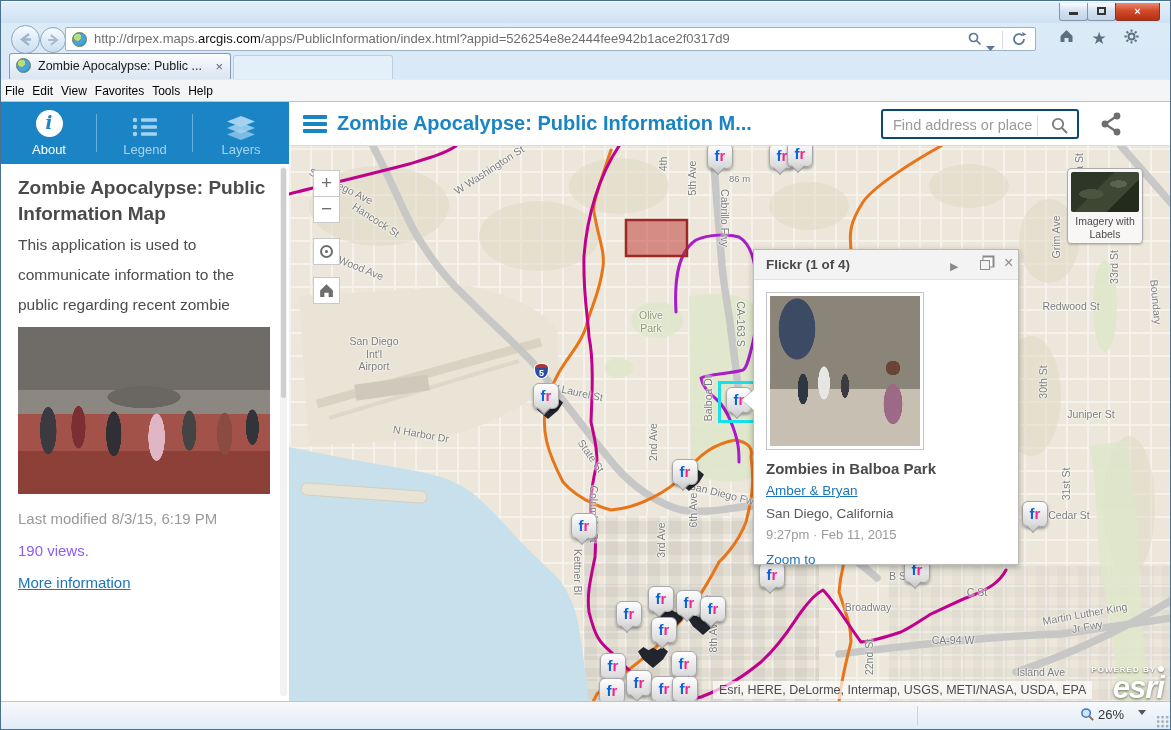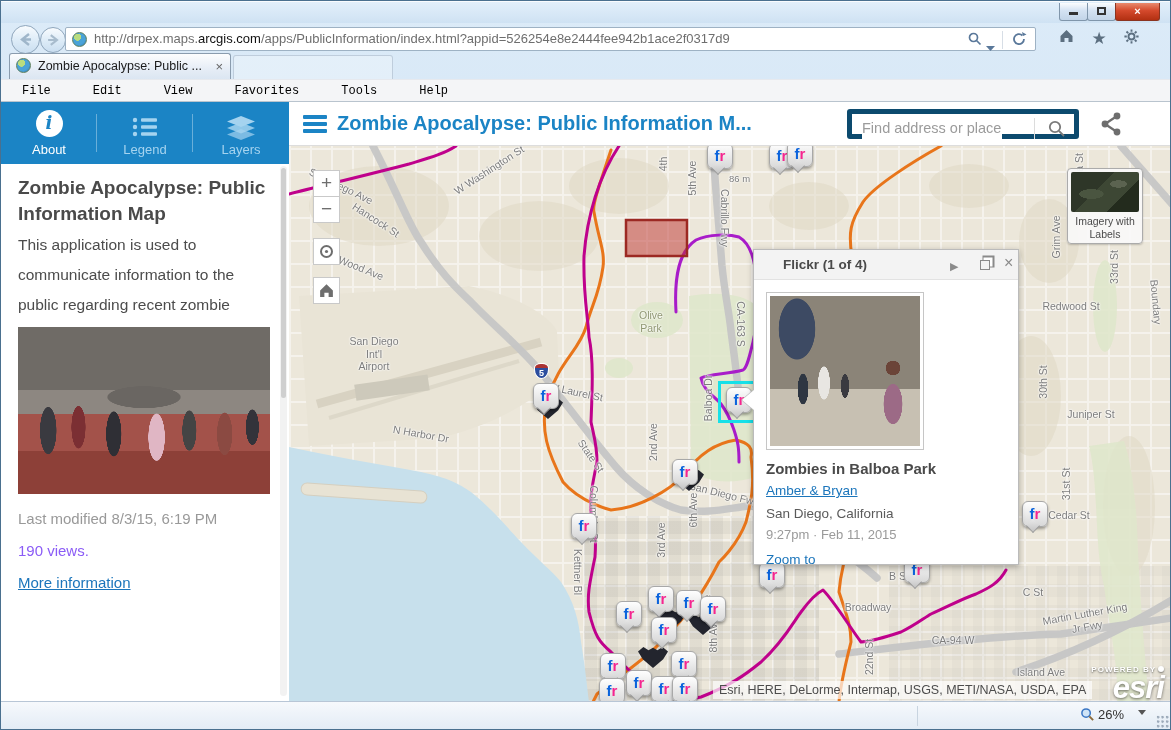--- a/index.html
+++ b/index.html
@@ -39,21 +39,21 @@
   .tab { position:absolute; left:8px; top:0; width:222px; height:26px;
     background:linear-gradient(#fcfdfe,#e6edf6 60%, #dbe6f2); border:1px solid #8a9cae; border-bottom:none;
     border-radius:3px 3px 0 0; font-size:12.5px; color:#1b1b1b; line-height:25px; }
   .tab .title { position:absolute; left:28px; right:26px; white-space:nowrap; overflow:hidden; }
   .tab .close-x { position:absolute; right:7px; top:0; color:#666; font-size:13px; }
   .ghost-tab { position:absolute; left:232px; top:2px; width:160px; height:24px;
     background:rgba(255,255,255,.28); border:1px solid rgba(120,140,165,.35); border-bottom:none; border-radius:3px 3px 0 0; }
 
   .menubar { position:absolute; left:0; top:78px; width:100%; height:22px; background:#f4f5f7;
     border-top:1px solid #e6e9ee; font-size:12px; color:#000; }
-  .menu-item { display:inline-block; padding:4px 21px;font-family:Liberation Mono, monospace; }
+  .menu-item { display:inline-block; padding:4px 4px; }
 
   
   .content { position:absolute; left:0; top:100px; width:1171px; height:600px; background:#fff; border-top:1px solid #b9c4ce; }
 
   
   .sidebar { position:absolute; left:0; top:0; width:288px; height:600px; background:#fff; overflow:hidden; }
   .side-tabs { position:absolute; left:0; top:0; width:288px; height:62px; background:var(--accent); }
   .side-tab { position:absolute; top:0; width:96px; height:62px; text-align:center; color:#a5d3ef; }
   .side-tab .lbl { position:absolute; left:0; right:0; bottom:7px; font-size:13px; }
   .side-tab.active { color:#fff; }
@@ -81,22 +81,22 @@
   .side-link { color:var(--link); text-decoration:underline; }
   .side-scroll { position:absolute; right:2px; top:64px; width:7px; height:530px; background:#f2f2f2; border-radius:4px; }
   .side-scroll .thumb { position:absolute; left:1px; top:2px; width:5px; height:230px; background:#cfcfcf; border-radius:3px; }
 
   
   .map-header { position:absolute; left:288px; top:0; width:883px; height:44px; background:#fff;
     border-bottom:1px solid #ddd; z-index:40; }
   .burger { position:absolute; left:14px; top:13px; width:24px; }
   .burger div { height:3.5px; background:var(--accent); margin-bottom:3.5px; border-radius:1px; }
   .map-title { position:absolute; left:48px; top:10px; font-size:20px; font-weight:bold; color:var(--accent); white-space:nowrap; }
-  .searchbox { position:absolute; right:93px; top:7px; width:232px; height:30px; background:#fff;
-    border:5px solid #0c4a6e; border-radius:3px; }
+  .searchbox { position:absolute; right:93px; top:7px; width:198px; height:30px; background:#fff;
+    border:2px solid #0c4a6e; border-radius:3px; }
   .searchbox input { position:absolute; left:10px; top:3px; width:140px; height:22px; border:none; outline:none;
     font-size:14.5px; color:#444; font-family:"Liberation Sans",sans-serif; }
   .searchbox input::placeholder { color:#9b9b9b; }
   .search-sep { position:absolute; right:39px; top:4px; width:1px; height:21px; background:#dcdcdc; }
   .search-btn { position:absolute; right:7px; top:5px; }
   .share-btn { position:absolute; right:46px; top:9px; }
 
   
   .map-canvas { position:absolute; left:288px; top:44px; width:883px; height:556px; background:#ece7da; overflow:hidden; }
   .grid { position:absolute; inset:0; opacity:.5; background-image:
@@ -145,21 +145,21 @@
   .esri-word { font-size:31px; font-weight:bold; font-style:italic; line-height:.9; letter-spacing:-1px;
     text-shadow:0 1px 3px rgba(0,0,0,.55); }
 
   
   .popup { position:absolute; left:464px; top:103px; width:266px; height:316px; background:#fff;
     border:1px solid #bbb; box-shadow:0 2px 6px rgba(0,0,0,.3); z-index:30; }
   .popup-tail { position:absolute; left:-12px; top:140px; width:0; height:0;
     border-top:10px solid transparent; border-bottom:10px solid transparent; border-right:12px solid #fff;
     filter:drop-shadow(-1px 0 0 #bbb); }
   .popup-head { position:absolute; left:0; top:0; right:0; height:30px; background:#f3f3f3; border-bottom:1px solid #e2e2e2; }
-  .popup-title { position:absolute; left:29px; top:7px; font-size:13.5px; font-weight:bold; color:#4a4a4a; }
+  .popup-title { position:absolute; left:12px; top:7px; font-size:13.5px; font-weight:bold; color:#4a4a4a; }
   .pop-ico { position:absolute; top:8px; color:#8a8a8a; font-size:11px; line-height:14px; }
   .restore-ico { width:10px; height:10px; border:1.5px solid #8a8a8a; box-shadow:3px -3px 0 -0.5px #fff, 3.5px -3.5px 0 1px #8a8a8a; }
   .popup-photo { position:absolute; left:12px; top:42px; width:158px; height:158px; background:#fff;
     border:1px solid #c6c6c6; padding:3px; }
   .popup-photo .img { width:100%; height:100%; background:
       radial-gradient(ellipse 9px 26px at 22% 62%, #2e3642 58%, transparent 60%),
       radial-gradient(ellipse 10px 28px at 36% 58%, #e8e6e2 58%, transparent 60%),
       radial-gradient(ellipse 7px 20px at 50% 60%, #3a3a40 58%, transparent 60%),
       radial-gradient(ellipse 16px 34px at 82% 72%, #9c6a86 58%, transparent 60%),
       radial-gradient(ellipse 12px 12px at 82% 48%, #6b4438 60%, transparent 62%),
@@ -415,21 +415,21 @@
           <span class="street-label" style="left: 790px; top: 36px; transform: translate(-50%, -50%) rotate(-90deg);">Louisiana St</span>
           <span class="street-label" style="left: 767px; top: 91px; transform: translate(-50%, -50%) rotate(-90deg);">Grim Ave</span>
           <span class="street-label" style="left: 825px; top: 121px; transform: translate(-50%, -50%) rotate(-90deg);">33rd St</span>
           <span class="street-label" style="left: 782px; top: 160px; transform: translate(-50%, -50%) rotate(0deg); text-align: center;">Redwood St</span>
           <span class="street-label" style="left: 754px; top: 236px; transform: translate(-50%, -50%) rotate(-90deg);">30th St</span>
           <span class="street-label" style="left: 802px; top: 268px; transform: translate(-50%, -50%) rotate(0deg);">Juniper St</span>
           <span class="street-label" style="left: 777px; top: 338px; transform: translate(-50%, -50%) rotate(-90deg);">31st St</span>
           <span class="street-label" style="left: 867px; top: 156px; transform: translate(-50%, -50%) rotate(85deg);">Boundary</span>
           <span class="street-label" style="left: 780px; top: 369px; transform: translate(-50%, -50%) rotate(0deg);">Cedar St</span>
           <span class="street-label" style="left: 610px; top: 430px; transform: translate(-50%, -50%) rotate(0deg);">B St</span>
-          <span class="street-label" style="left: 744px; top: 446px; transform: translate(-50%, -50%) rotate(0deg); text-align: right;">C St</span>
+          <span class="street-label" style="left: 688px; top: 446px; transform: translate(-50%, -50%) rotate(0deg); text-align: right;">C St</span>
           <span class="street-label" style="left: 579px; top: 461px; transform: translate(-50%, -50%) rotate(0deg);">Broadway</span>
           <span class="street-label" style="left: 664px; top: 494px; transform: translate(-50%, -50%) rotate(0deg);">CA-94 W</span>
           <span class="street-label" style="left: 797px; top: 474px; transform: translate(-50%, -50%) rotate(-10deg);">Martin Luther King Jr Fwy</span>
           <span class="street-label" style="left: 580px; top: 511px; transform: translate(-50%, -50%) rotate(-90deg);">22nd St</span>
           <span class="street-label" style="left: 752px; top: 526px; transform: translate(-50%, -50%) rotate(0deg);">Island Ave</span>
         </div>
       <div class="shield">5</div>
       <div>
           <div class="mask" style="left: 400px; top: 334px;"></div>
           <div class="mask" style="left: 382px; top: 473px;"></div>

